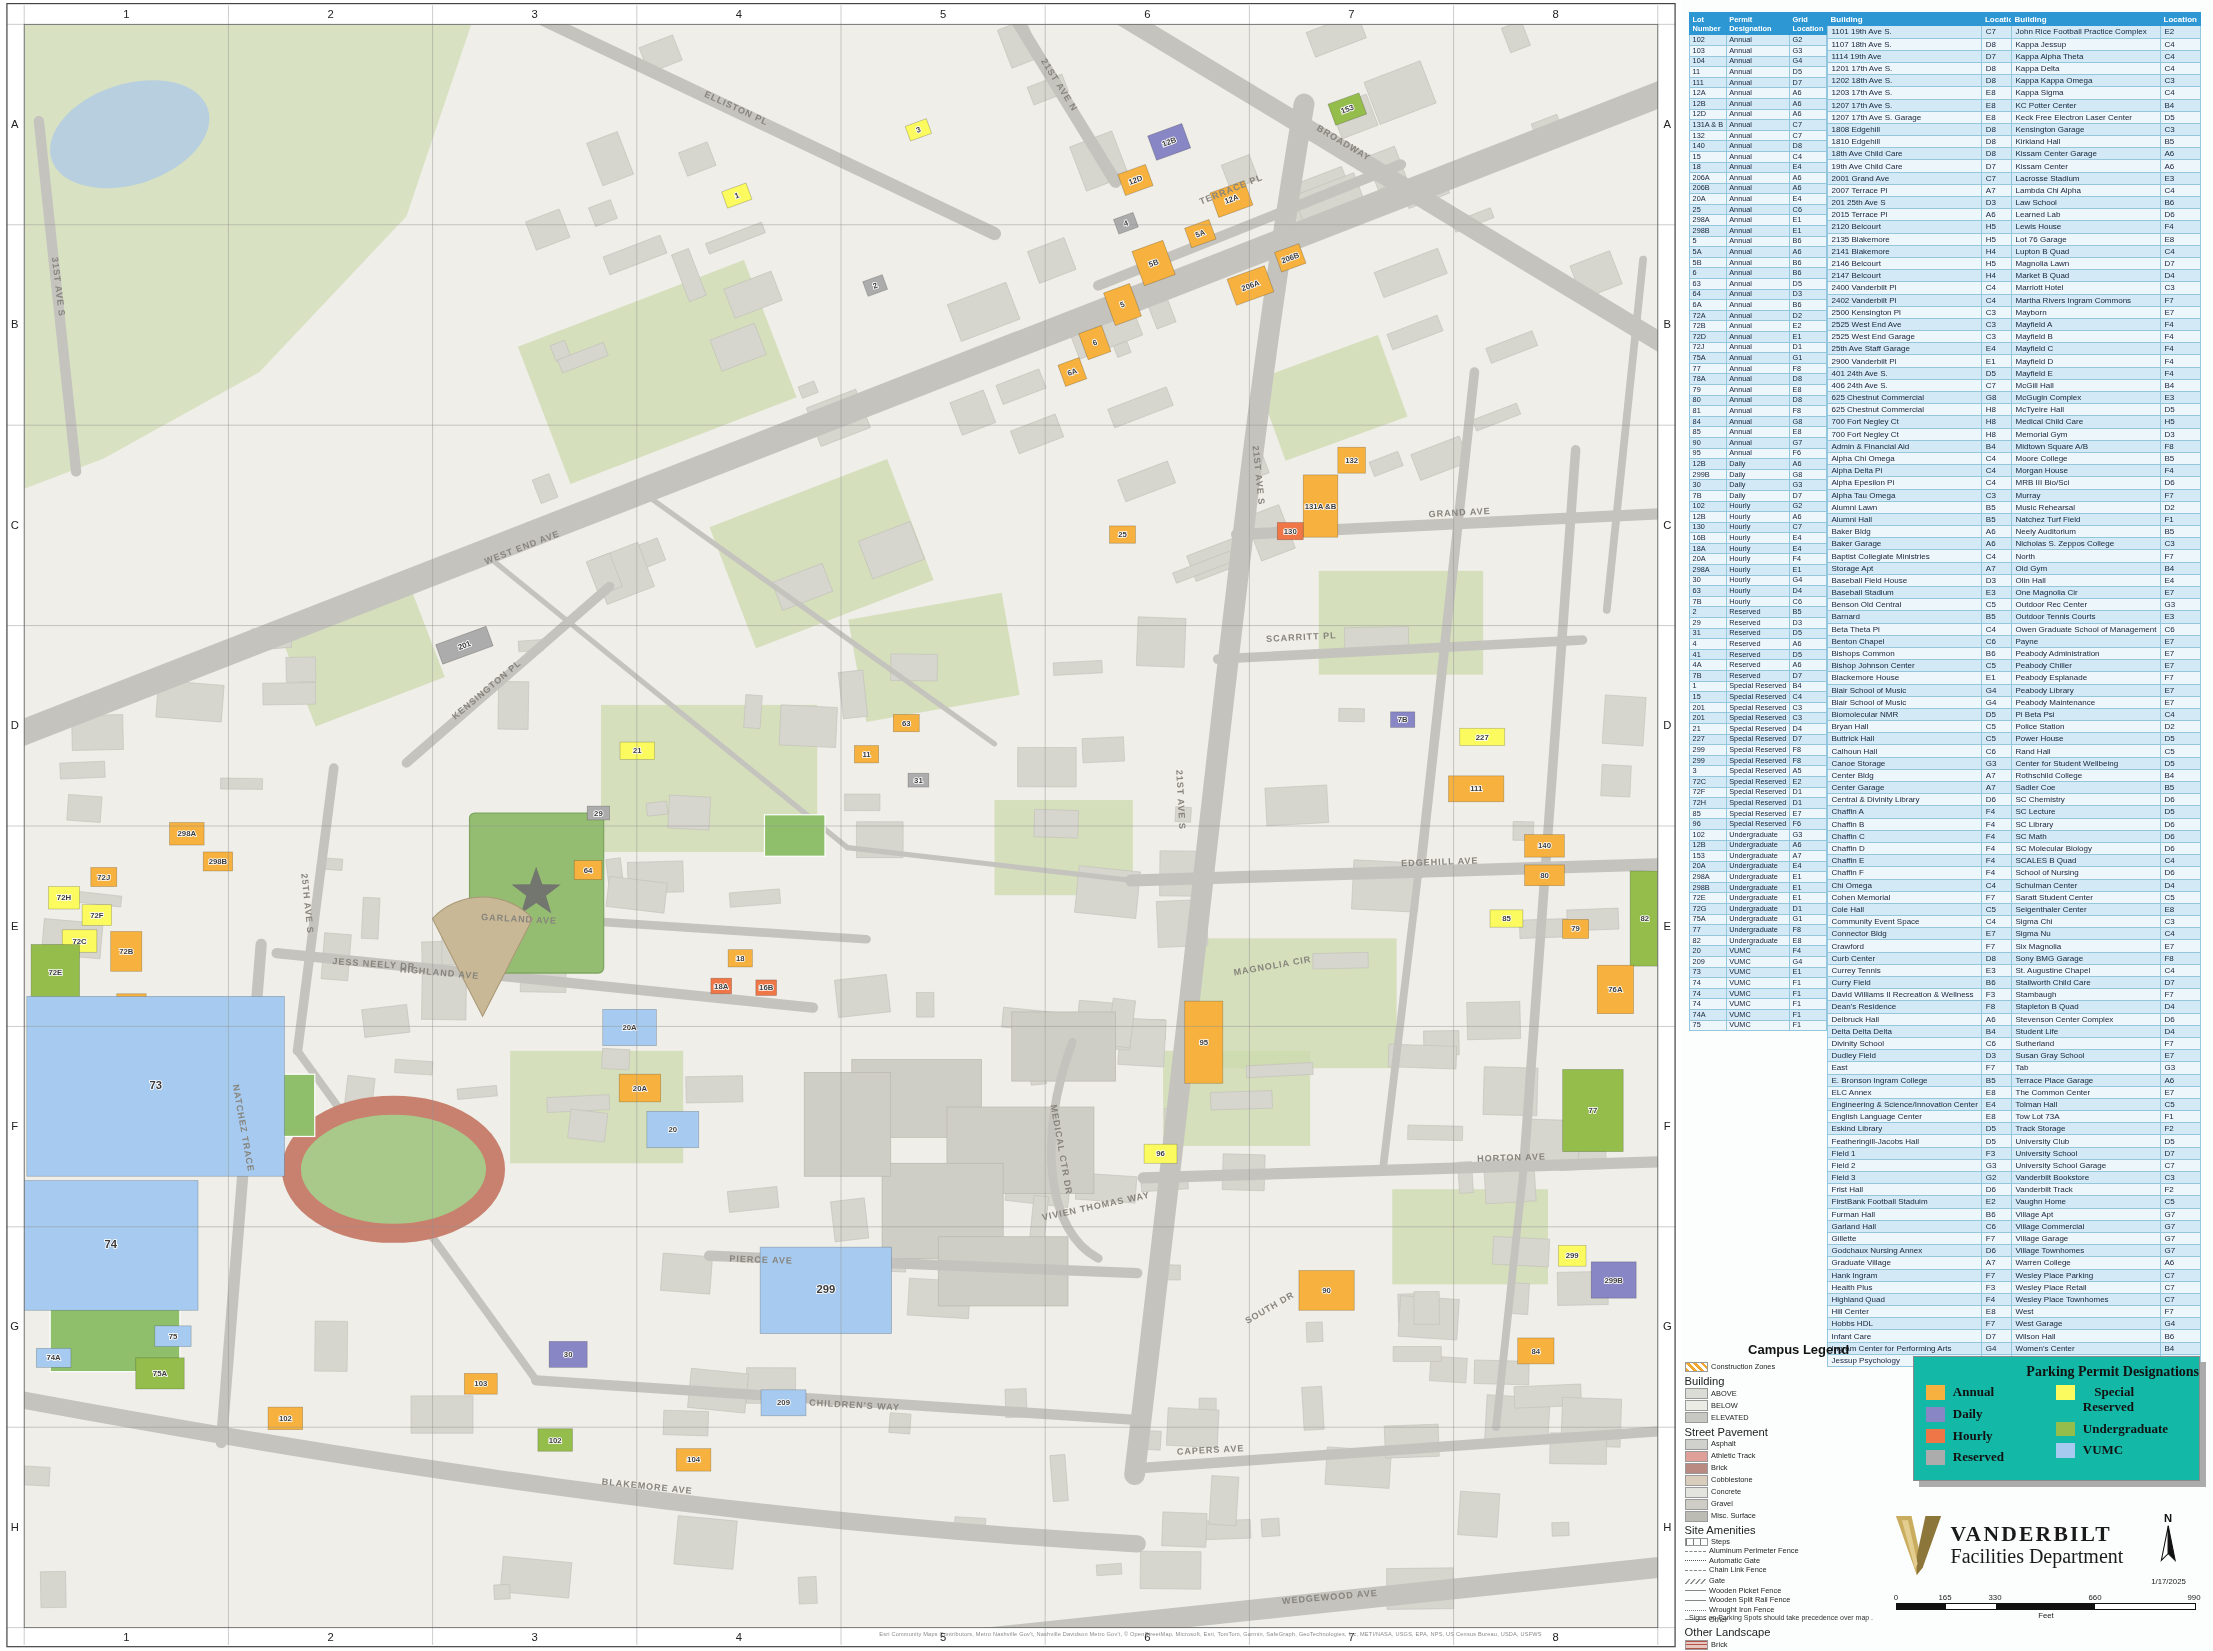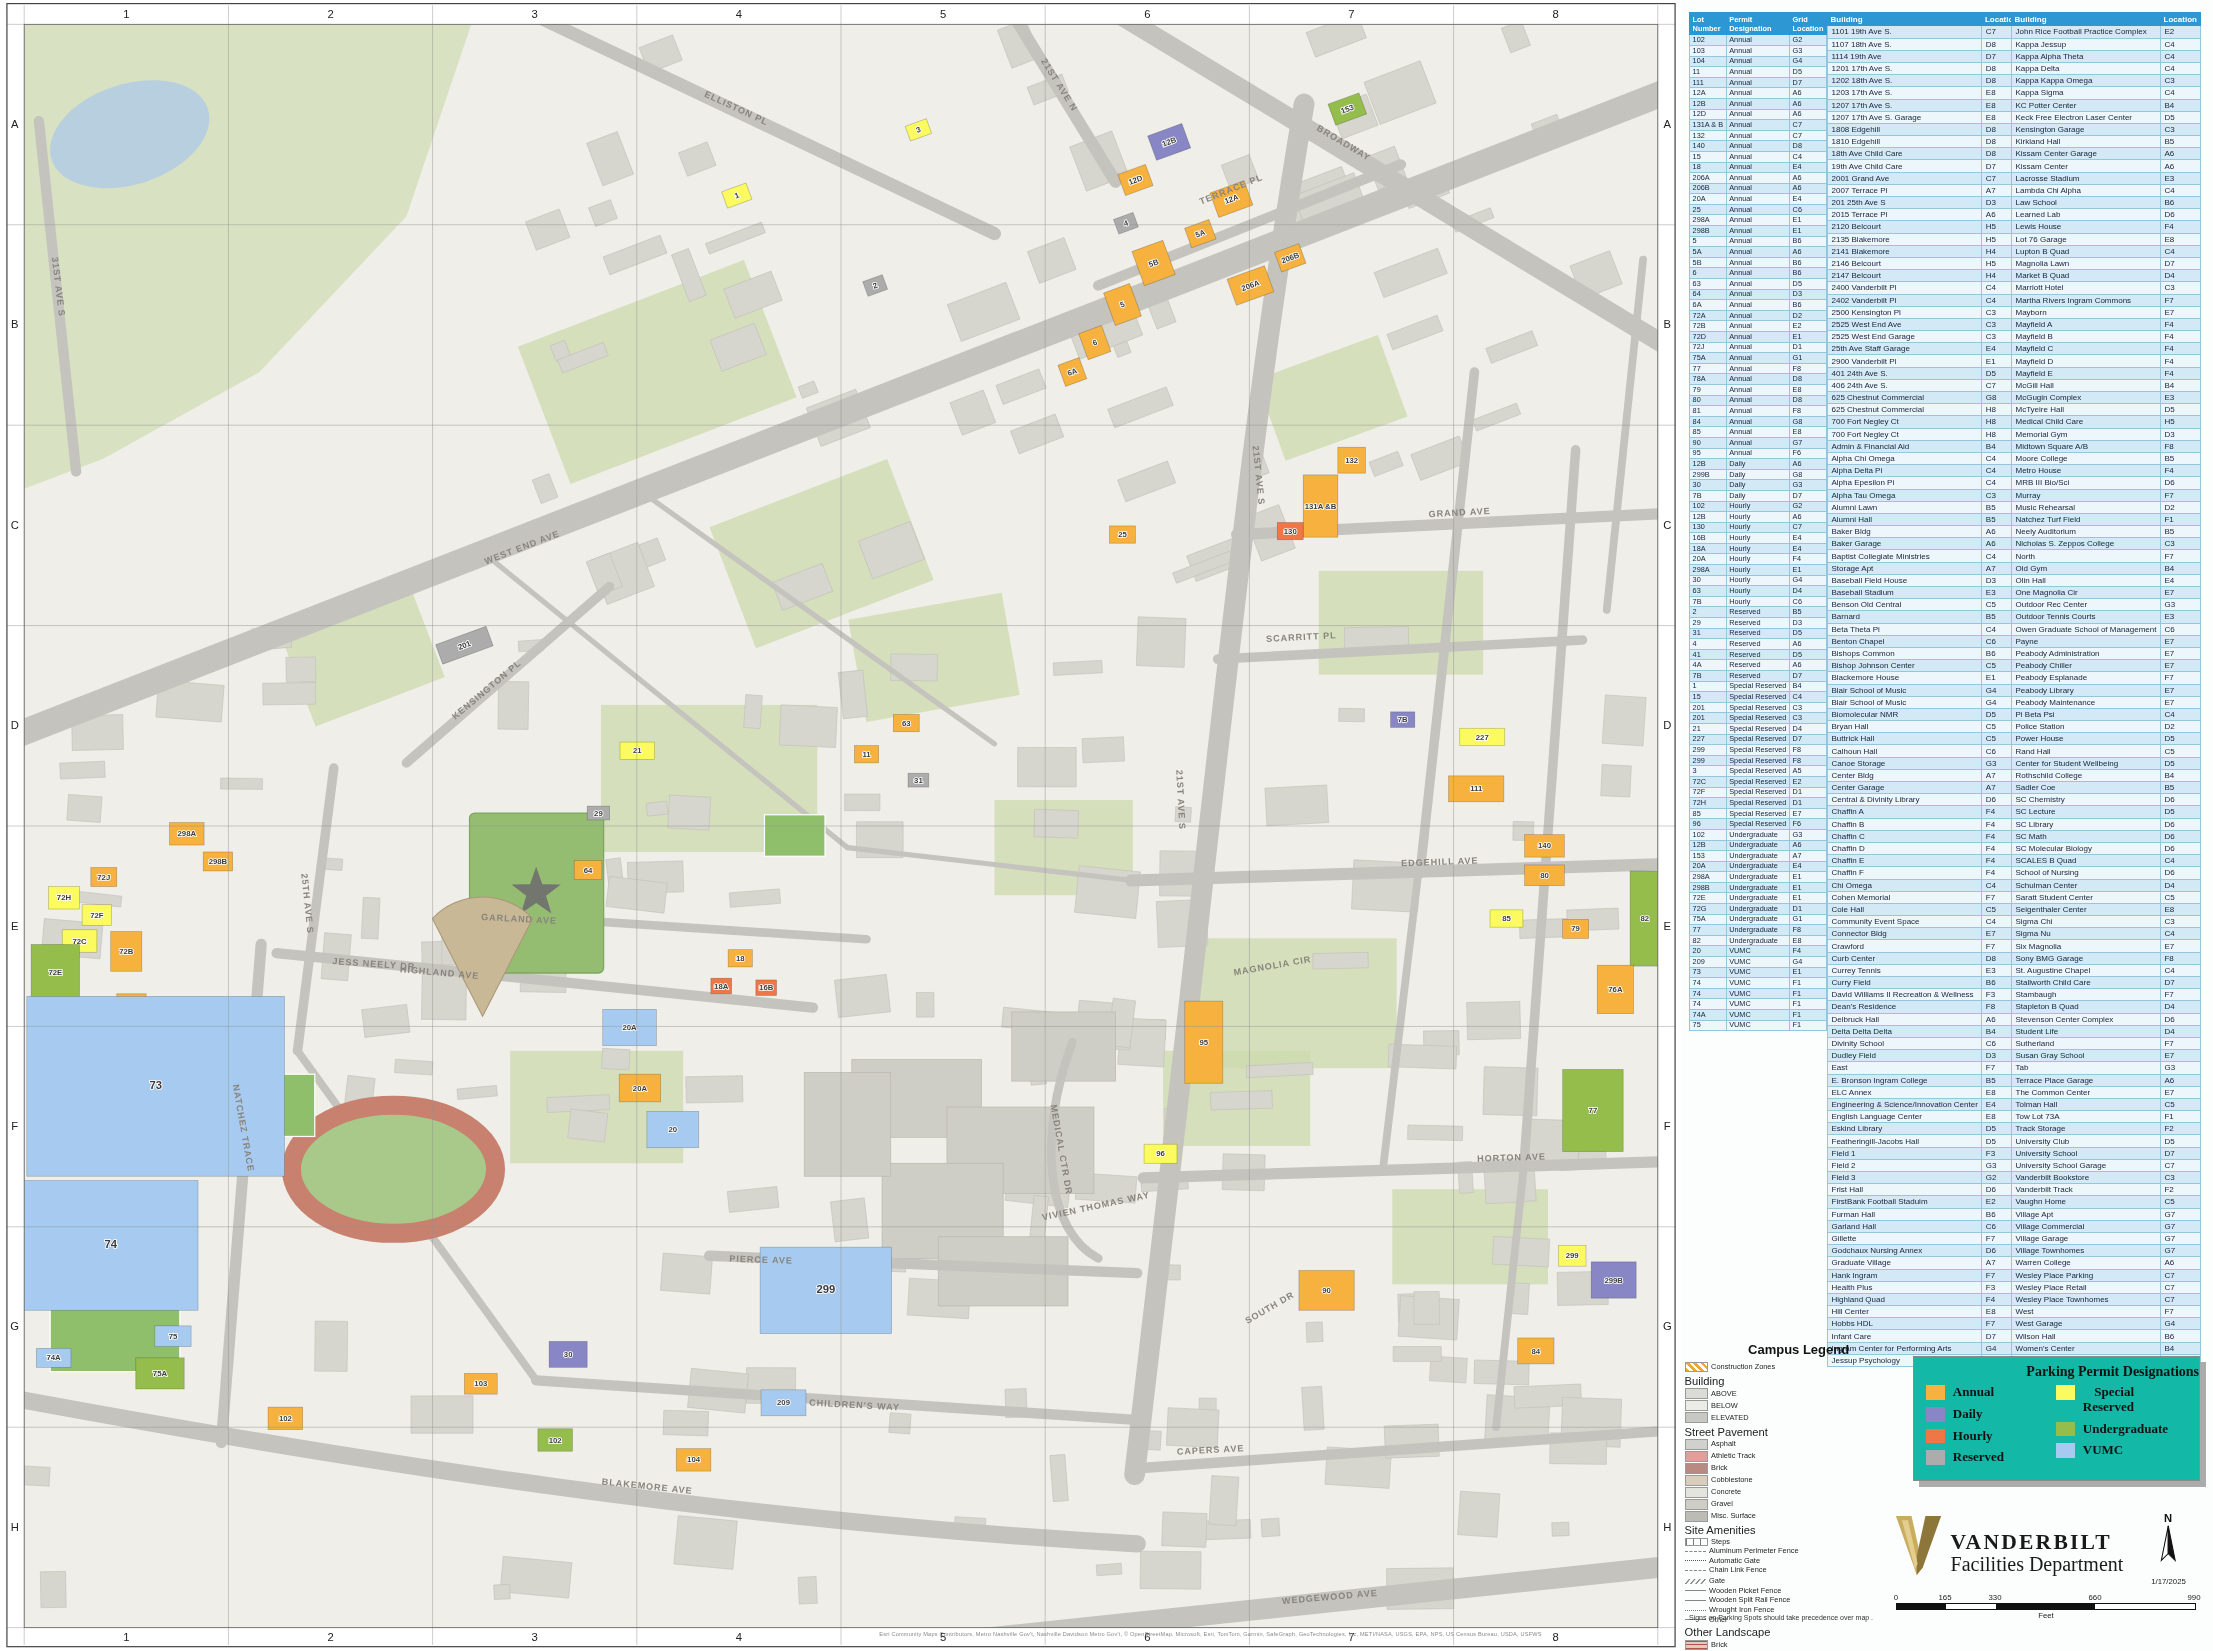--- a/index.html
+++ b/index.html
@@ -50,21 +50,21 @@
   #note{position:absolute;left:7px;top:1614px;width:259px;font-size:7px;color:#333;}
 
   #permit-box{position:absolute;left:231px;top:1356px;width:285px;height:123px;background:#14b8a6;border:0.9px solid #8a8a8a;box-shadow:6px 6px 0 #ABABAB;text-align:right;}
   .pb-title{font-family:"Liberation Serif",serif;font-weight:bold;font-size:14px;color:#111;margin:7px 0 5.2px 12px;}
   .pb-cols{display:flex;margin-left:12px;}
   .pb-col{flex:0 0 130px;}
   .pb-item{display:flex;align-items:flex-start;margin-bottom:7px;}
   .pb-sw{width:19px;height:14.7px;flex:0 0 19px;margin-right:7.8px;}
   .pb-lab{font-family:"Liberation Serif",serif;font-weight:bold;font-size:13px;color:#111;line-height:14.7px;white-space:pre-line;}
 
-  #logo{position:absolute;left:213px;top:1515px;display:flex;align-items:flex-end;}
+  #logo{position:absolute;left:213px;top:1515px;display:flex;align-items:center;}
   #logo .txt{margin-left:8.6px;}
   #logo .org{font-family:"Liberation Serif",serif;font-weight:bold;font-size:21.6px;letter-spacing:2.2px;color:#1a1a1a;line-height:23px;}
   #logo .dept{font-family:"Liberation Serif",serif;font-size:20px;color:#1a1a1a;line-height:21.6px;}
   #north{position:absolute;left:467px;top:1512px;width:38px;text-align:center;}
   #north .n{font-size:11.2px;color:#111;font-weight:bold;}
   #date{position:absolute;left:457px;top:1577px;width:59px;text-align:center;font-size:7.8px;color:#222;}
 
   #scalebar{position:absolute;left:214px;top:1593px;width:300px;height:31px;}
   #scalebar .ticks{position:relative;height:9.5px;}
   #scalebar .tick{position:absolute;top:0;transform:translateX(-50%);font-size:7.8px;color:#222;}
@@ -1642,21 +1642,21 @@
           </tr>
           <tr>
             <td>Midtown Square A/B</td>
             <td>F8</td>
           </tr>
           <tr>
             <td>Moore College</td>
             <td>B5</td>
           </tr>
           <tr>
-            <td>Metro House</td>
+            <td>Morgan House</td>
             <td>F4</td>
           </tr>
           <tr>
             <td>MRB III Bio/Sci</td>
             <td>D6</td>
           </tr>
           <tr>
             <td>Murray</td>
             <td>F7</td>
           </tr>

